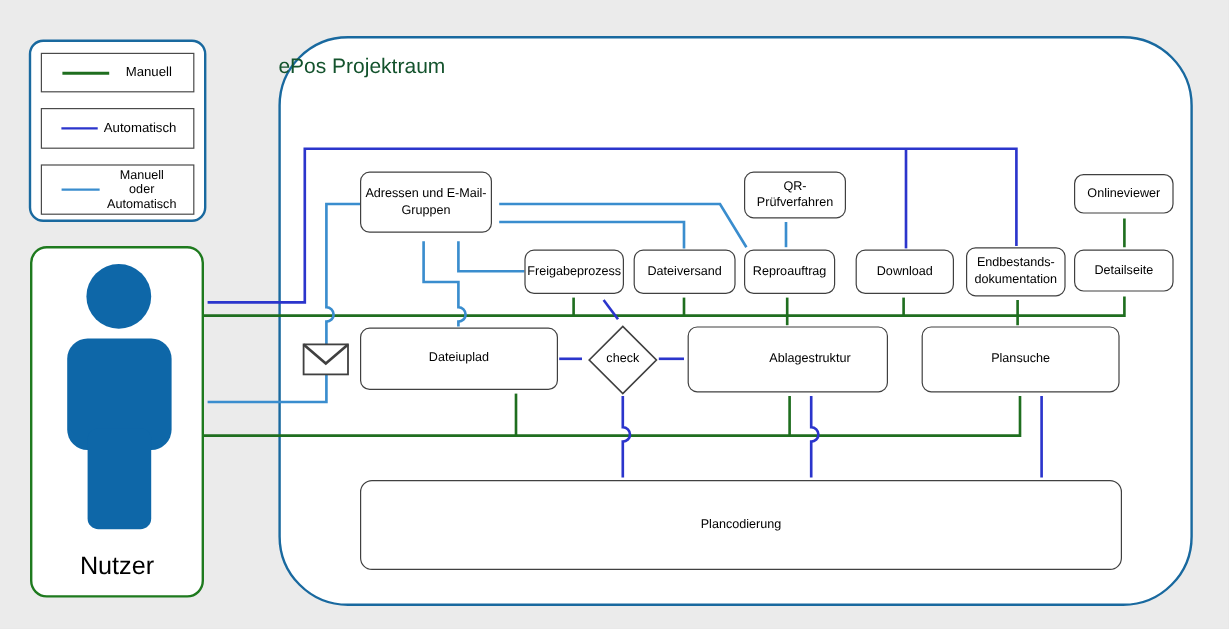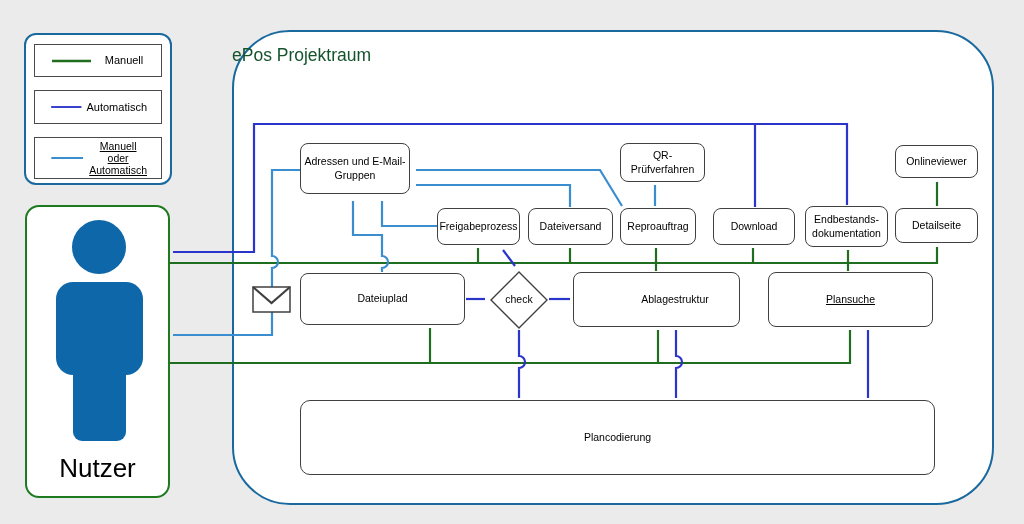--- a/index.html
+++ b/index.html
@@ -21,26 +21,26 @@
   .node{position:absolute;background:#fff;border:1.4px solid var(--box-border);border-radius:8px;
         display:flex;align-items:center;justify-content:center;text-align:center;
         font-size:10.5px;line-height:1.25;color:#000;z-index:2;padding:1px 3px;}
   .plain{border:none;background:transparent;z-index:3;padding:0;}
 
   
   .legend{position:absolute;left:24px;top:33px;width:148px;height:152px;background:#fff;
         border:2.5px solid var(--frame-blue);border-radius:12px;z-index:2;padding:9px 8px;}
   .legend-row{border:1px solid #4a4a4a;background:#fff;display:flex;align-items:center;padding:0 14px;}
   .legend-row .lbl{flex:1;text-align:center;font-size:11px;line-height:1.15;}
-  .lbl-narrow{max-width:64px;margin:0 auto;text-decoration:underline;}
+  .lbl-narrow{max-width:64px;margin:0 auto;}
 
   
   .actor{position:absolute;left:25px;top:205px;width:145px;height:293px;background:#fff;
         border:2.2px solid var(--actor-green);border-radius:14px;z-index:2;}
-  .actor-label{position:absolute;bottom:12px;width:100%;text-align:center;font-size:26px;color:#000;}
+  .actor-label{position:absolute;bottom:12px;width:100%;text-align:center;font-size:21px;color:#000;}
 
   
   #wires{position:absolute;left:0;top:0;z-index:1;}
   #wires path, #wires line{fill:none;stroke-width:2.2px;}
   .g{stroke:var(--manual);} .a{stroke:var(--automatic);} .e{stroke:var(--either);}
   .mg{fill:var(--manual);} .mb{fill:var(--automatic);} .me{fill:var(--either);}
   .diamond{fill:#fff;stroke:var(--box-border);stroke-width:1.4px;}
   .env{fill:#fff;stroke:var(--box-border);stroke-width:1.5px;}
   .legend-arrow line{stroke-width:2.6px;}
   .person{fill:var(--person-blue);}
@@ -136,16 +136,16 @@
   <div class="node" style="left:895px;top:145px;width:83px;height:33px;">Onlineviewer</div>
   <div class="node" style="left:437px;top:208px;width:83px;height:37px;">Freigabeprozess</div>
   <div class="node" style="left:528px;top:208px;width:85px;height:37px;">Dateiversand</div>
   <div class="node" style="left:620px;top:208px;width:76px;height:37px;">Reproauftrag</div>
   <div class="node" style="left:713px;top:208px;width:82px;height:37px;text-align:right;">Download</div>
   <div class="node" style="left:805px;top:206px;width:83px;height:41px;">Endbestands-dokumentation</div>
   <div class="node" style="left:300px;top:273px;width:165px;height:52px;">Dateiuplad</div>
   <div class="node" style="left:895px;top:208px;width:83px;height:35px;">Detailseite</div>
   <div class="node plain" style="left:491px;top:272px;width:56px;height:55px;">check</div>
   <div class="node" style="left:573px;top:272px;width:167px;height:55px;padding-left:40px;">Ablagestruktur</div>
-  <div class="node" style="left:768px;top:272px;width:165px;height:55px;text-decoration:underline;">Plansuche</div>
+  <div class="node" style="left:768px;top:272px;width:165px;height:55px;">Plansuche</div>
   <div class="node" style="left:300px;top:400px;width:635px;height:75px;border-radius:10px;">Plancodierung</div>
 
 </div>
 
 </body></html>

